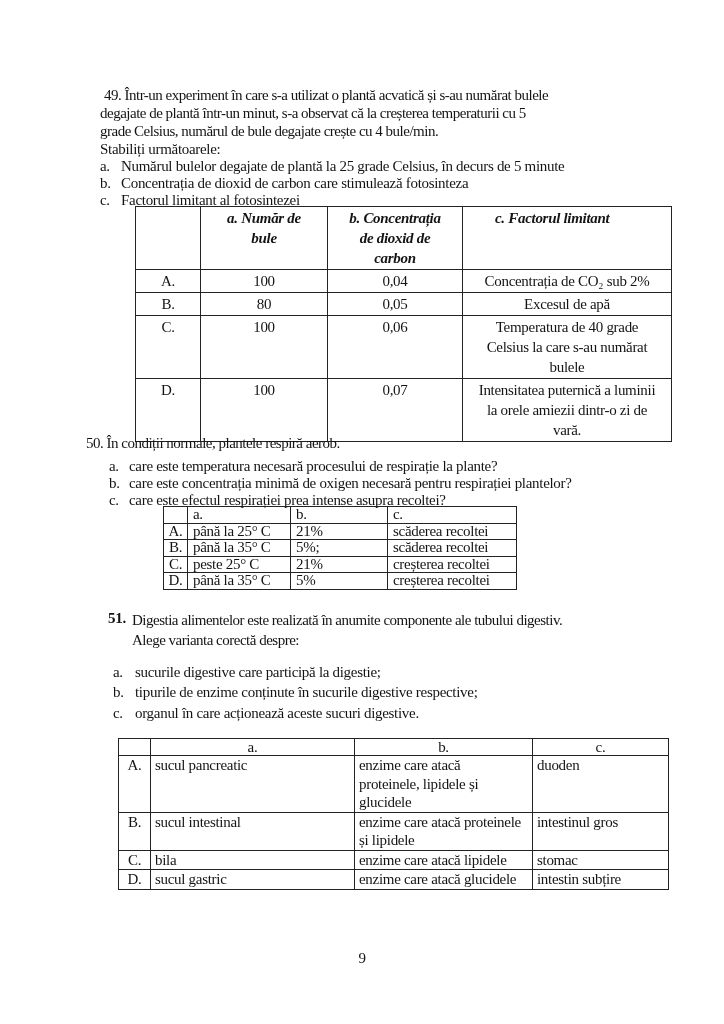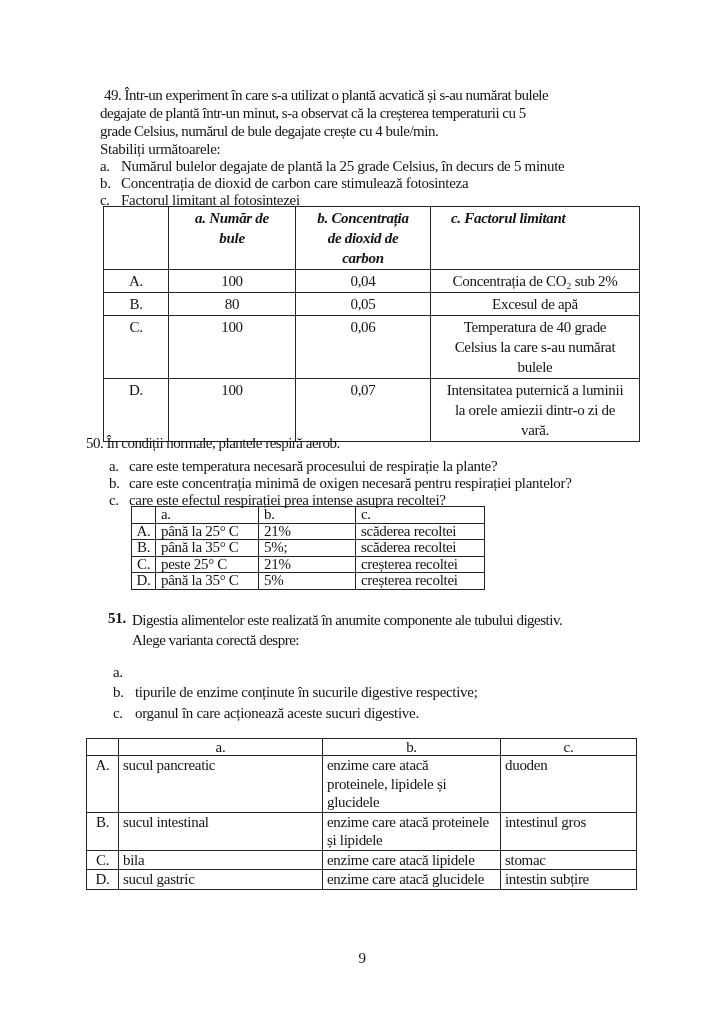--- a/index.html
+++ b/index.html
@@ -34,28 +34,28 @@
   
   .q51{left:108px;top:610px;}
   .q51 .title-row{display:flex;}
   .q51 .title-marker{flex:none;width:24px;font-weight:bold;}
   .q51 .bold-line{line-height:20px;}
   .q51 .items{margin-top:12px;}
   .q51 .item-row{line-height:20.3px;padding-left:5px;}
   .q51 .item-marker{width:22px;}
 
   
-  table{border-collapse:collapse;table-layout:fixed;position:absolute;}
+  table{border-collapse:collapse;table-layout:fixed;position:absolute;margin-left:32px;}
   td,th{border:1px solid #232323;white-space:pre-line;overflow:hidden;}
 
   
   .t1{left:103px;top:206px;width:536px;}
   .t1 th{font-weight:bold;font-style:italic;text-align:center;vertical-align:top;
          line-height:20px;padding:1px 3px;}
-  .t1 th.hleft{text-align:left;padding-left:20px;}
+  .t1 th.hleft{text-align:left;padding-left:32px;}
   .t1 td{text-align:center;vertical-align:top;line-height:20px;padding:1px 3px;}
 
   
   .t2{left:131px;top:506px;width:353px;}
   .t2 th{font-weight:normal;text-align:left;line-height:15.5px;padding:0 5px;}
   .t2 td{text-align:left;line-height:15.5px;padding:0 5px;}
   .t2 td.lab,.t2 th.lab{text-align:center;padding:0 2px;}
 
   
   .t3{left:86px;top:738px;width:550px;}
@@ -200,20 +200,21 @@
     <div class="title-row">
       <span class="title-marker">51.</span>
       <span>
         <div class="bold-line">Digestia alimentelor  este realizată în anumite componente  ale tubului digestiv.</div>
         <div class="bold-line">Alege varianta corectă despre:</div>
       </span>
     </div>
     <div class="items">
       <div class="item-row">
         <span class="item-marker">a.</span>
+        <span class="item-text">sucurile digestive care participă la digestie;</span>
       </div>
       <div class="item-row">
         <span class="item-marker">b.</span>
         <span class="item-text">tipurile de enzime conținute în sucurile digestive respective;</span>
       </div>
       <div class="item-row">
         <span class="item-marker">c.</span>
         <span class="item-text">organul în care acționează aceste sucuri digestive.</span>
       </div>
     </div>

